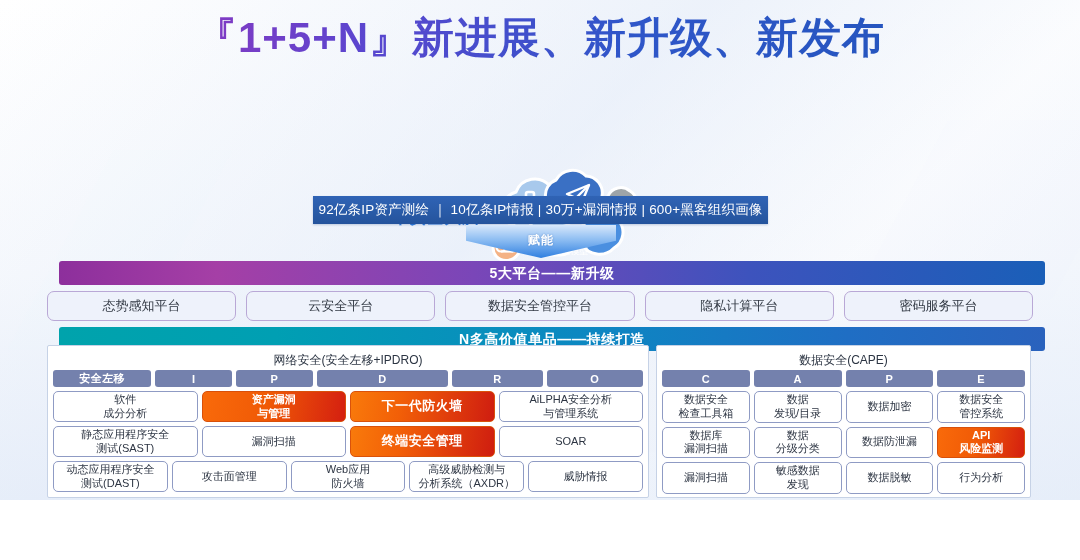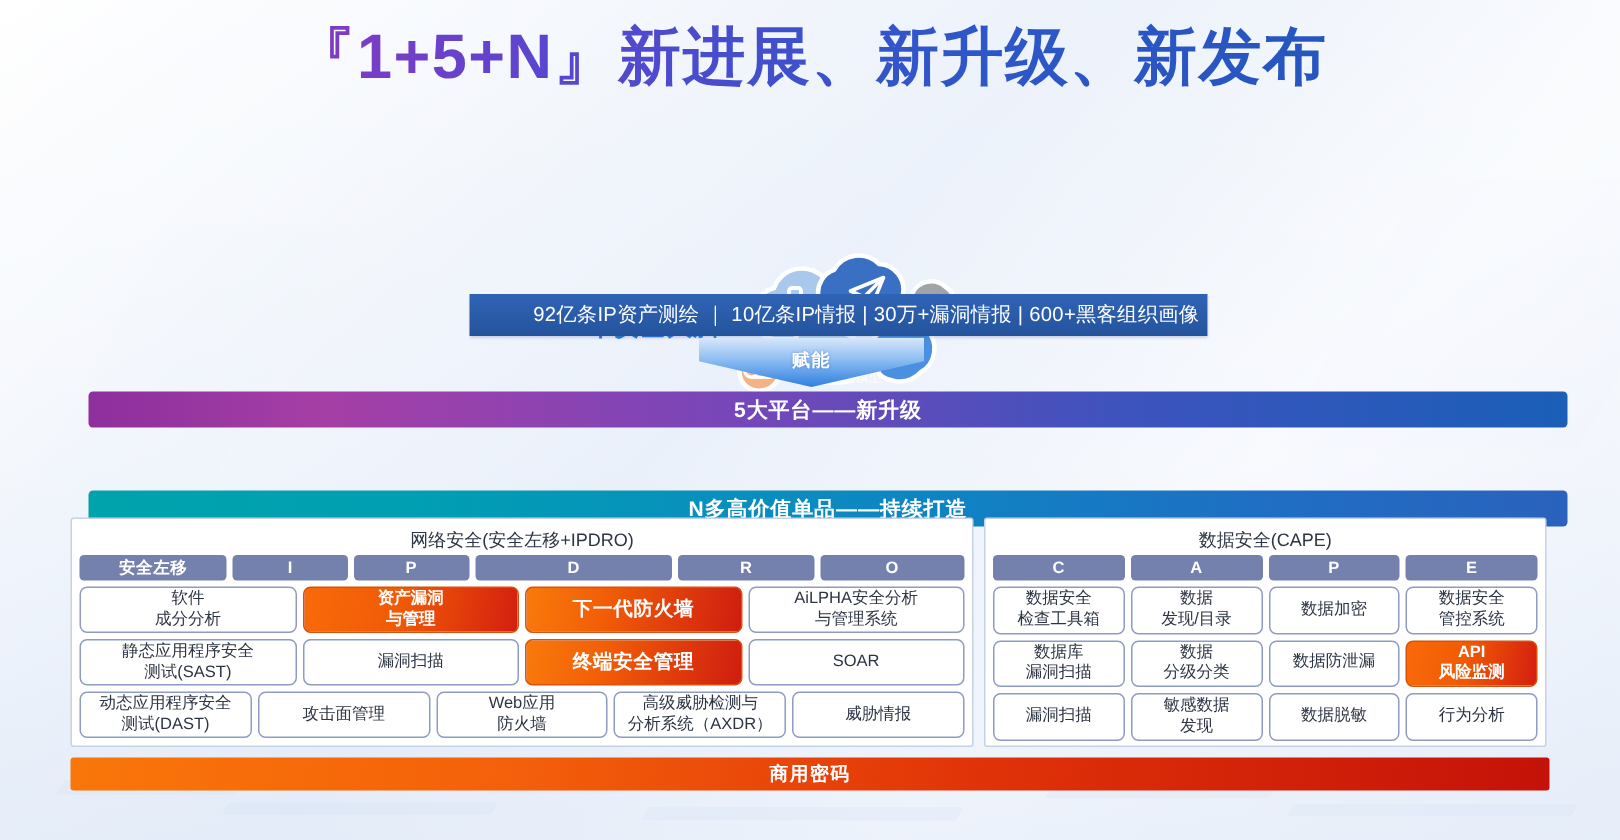--- a/index.html
+++ b/index.html
@@ -3,21 +3,21 @@
 <meta charset="utf-8">
 <style>
   html,body{margin:0;padding:0;}
   body{
     width:1080px;height:560px;overflow:hidden;
     font-family:"Liberation Sans","DejaVu Sans",sans-serif;
     background:#ffffff;
     position:relative;
   }
   #stage{
-    position:absolute;left:0;top:0;width:1080px;height:560px;
+    position:absolute;left:0;top:0;width:1080px;height:500px;
     background:
       linear-gradient(135deg, rgba(228,235,248,0) 0%, rgba(214,226,245,.45) 45%, rgba(228,236,249,.15) 70%, rgba(222,232,247,.5) 100%),
       linear-gradient(180deg,#ffffff 0%, #fbfcfe 55%, #eef3fb 100%);
     overflow:hidden;
   }
   
   .texture{position:absolute;inset:0;pointer-events:none;opacity:.55;}
   .tx-block{position:absolute;background:rgba(206,219,238,.38);transform:skewX(-28deg);border-radius:2px;}
 
   
@@ -39,21 +39,20 @@
   }
   .brain-svg{position:absolute;left:468px;top:84px;}
 
   
   .datastrip{
     position:absolute;left:313px;top:196px;width:455px;height:28px;
     background:linear-gradient(180deg,#2f63b5 0%,#2a5ca9 50%,#24539c 100%);
     color:#fff;font-size:13.5px;line-height:28px;text-align:center;
     white-space:nowrap;letter-spacing:.2px;
     box-shadow:0 1px 2px rgba(40,70,130,.25);
-    padding-left:37px;
   }
   .arrow-down{
     position:absolute;left:466px;top:225px;width:150px;height:33px;
     background:linear-gradient(180deg,#d8e8fb 0%,#8dbdf2 45%,#2f7fe0 100%);
     -webkit-clip-path:polygon(0 0,100% 0,100% 48%,50% 100%,0 48%);
     clip-path:polygon(0 0,100% 0,100% 48%,50% 100%,0 48%);
   }
   .arrow-label{
     position:absolute;left:466px;top:232px;width:150px;text-align:center;
     font-size:12px;color:#ffffff;font-weight:bold;letter-spacing:1px;
@@ -187,20 +186,27 @@
     </svg>
     <div class="brain-label">1个安全大脑</div>
   </div>
 
   <div class="datastrip">92亿条IP资产测绘 ｜ 10亿条IP情报 | 30万+漏洞情报 | 600+黑客组织画像</div>
 
   <div class="arrow-down"></div>
   <div class="arrow-label">赋能</div>
 
   <div class="band band-5">5大平台——新升级</div>
+  <div class="plat-row">
+    <div class="plat">态势感知平台</div>
+    <div class="plat">云安全平台</div>
+    <div class="plat">数据安全管控平台</div>
+    <div class="plat">隐私计算平台</div>
+    <div class="plat">密码服务平台</div>
+  </div>
 
   <div class="band band-n">N多高价值单品——持续打造</div>
 
   <div class="panels">
 
     <div class="panel left">
       <div class="panel-title">网络安全(安全左移+IPDRO)</div>
       <div class="left-grid">
 
         <div class="lg-row" style="top:0;height:17px;">

